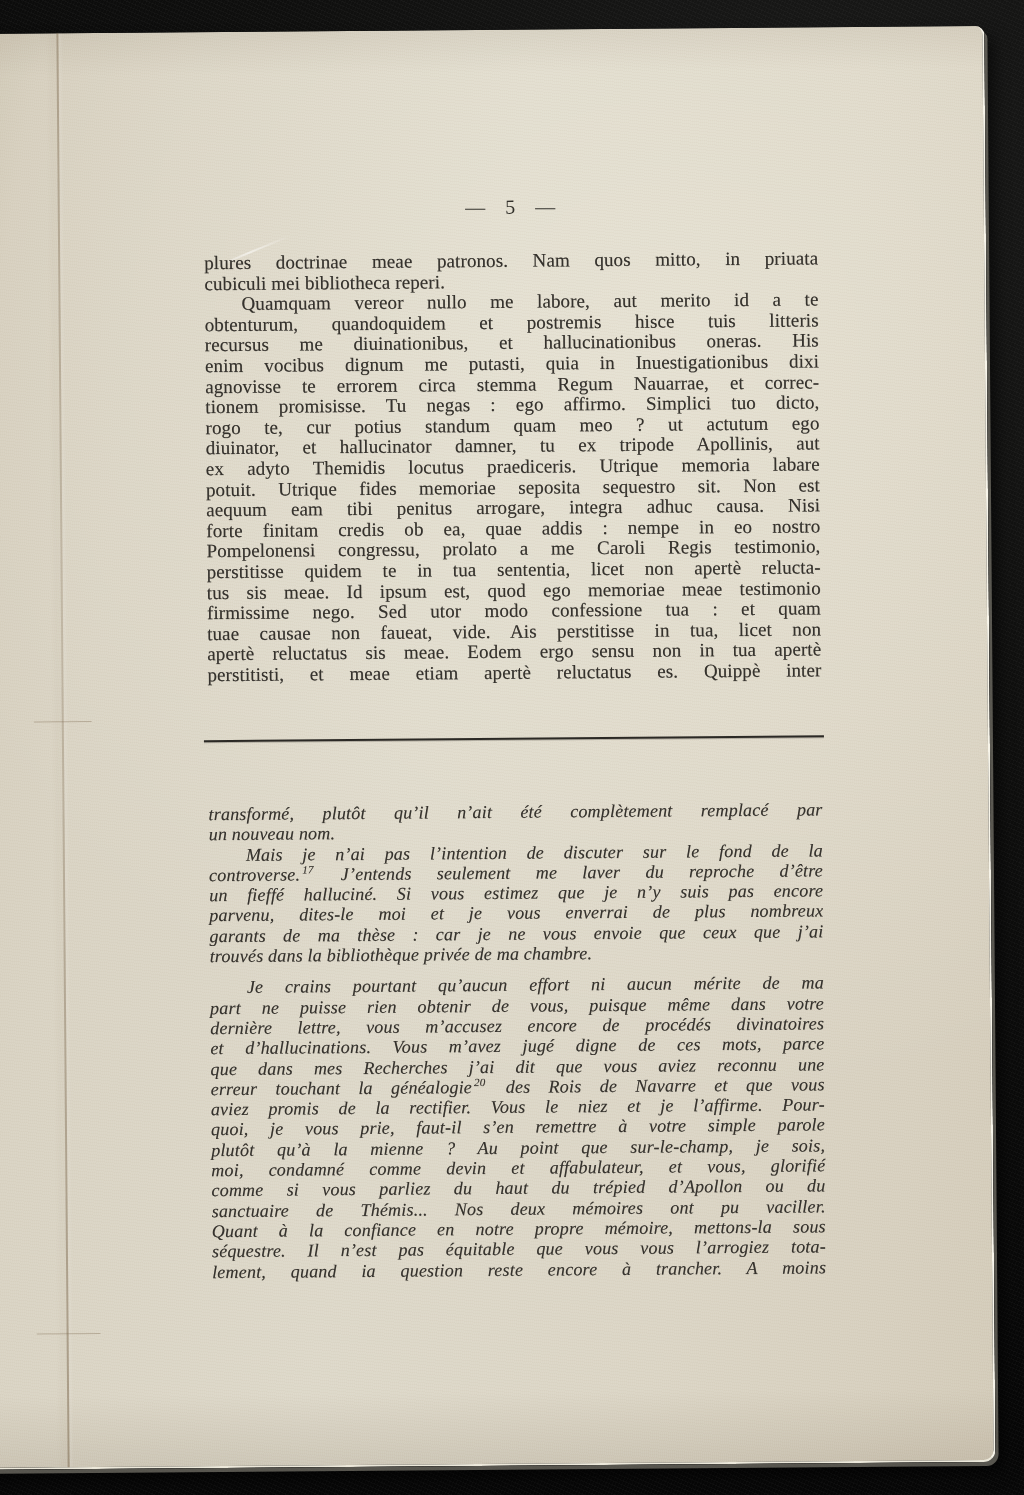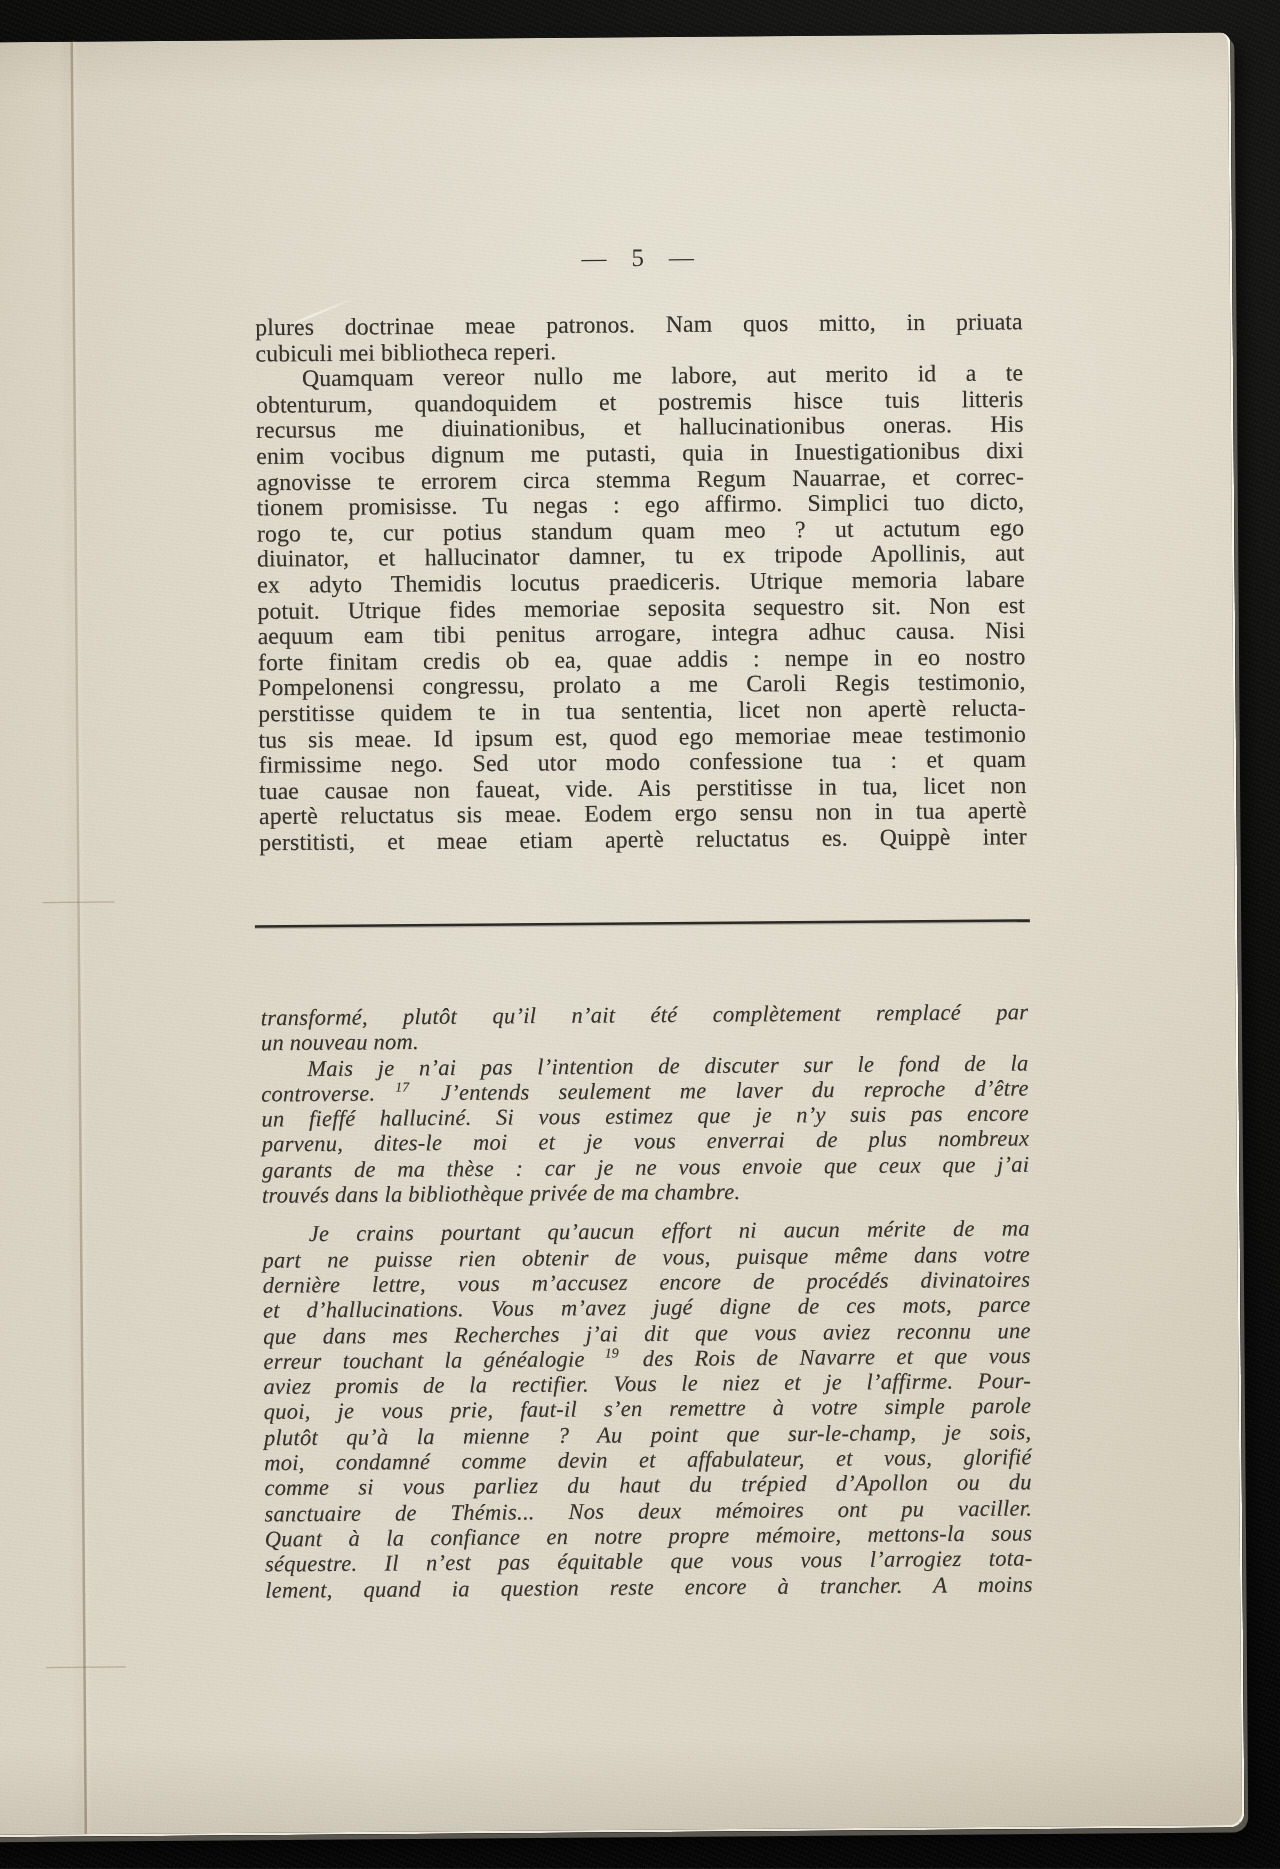--- a/index.html
+++ b/index.html
@@ -55,21 +55,21 @@
             text-shadow:0.2px 0.2px 0 rgba(52,47,42,0.45); }
   .french { top:772px; font-size:18px; line-height:20.3px; font-style:italic; letter-spacing:0.2px;
             text-shadow:0.2px 0.2px 0 rgba(52,47,42,0.4); }
   .divider { position:absolute; left:232px; top:708px; width:620px; height:2px; background:#2b2925;
              box-shadow:0 1px 0 rgba(43,41,37,0.25); }
   .paragraph { margin:0; }
   .paragraph.gap { margin-top:11px; }
   .line { text-align:justify; text-align-last:justify; }
   .line.last { text-align-last:left; }
   .paragraph.indent .line.first { text-indent:37px; }
-  sup { font-size:11px; line-height:0; vertical-align:super; margin:0 2px 0 16px; }
+  sup { font-size:11px; line-height:0; vertical-align:super; margin:0 2px 0 2px; }
 </style>
 </head>
 <body style="background: rgb(11, 11, 10);">
 
 <div class="scan-bg"></div>
 
 <div class="page">
   <div class="crease"></div>
   <div class="crease-mark m1"></div>
   <div class="crease-mark m2"></div>
@@ -119,21 +119,21 @@
         <div class="line">parvenu, dites-le moi et je vous enverrai de plus nombreux</div>
         <div class="line">garants de ma thèse : car je ne vous envoie que ceux que j’ai</div>
         <div class="line last">trouvés dans la bibliothèque privée de ma chambre.</div>
       </div>
       <div class="paragraph indent gap">
         <div class="line first">Je crains pourtant qu’aucun effort ni aucun mérite de ma</div>
         <div class="line">part ne puisse rien obtenir de vous, puisque même dans votre</div>
         <div class="line">dernière lettre, vous m’accusez encore de procédés divinatoires</div>
         <div class="line">et d’hallucinations. Vous m’avez jugé digne de ces mots, parce</div>
         <div class="line">que dans mes Recherches j’ai dit que vous aviez reconnu une</div>
-        <div class="line">erreur touchant la généalogie<sup>19</sup> des Rois de Navarre et que vous</div>
+        <div class="line">erreur touchant la généalogie<sup>20</sup> des Rois de Navarre et que vous</div>
         <div class="line">aviez promis de la rectifier. Vous le niez et je l’affirme. Pour-</div>
         <div class="line">quoi, je vous prie, faut-il s’en remettre à votre simple parole</div>
         <div class="line">plutôt qu’à la mienne ? Au point que sur-le-champ, je sois,</div>
         <div class="line">moi, condamné comme devin et affabulateur, et vous, glorifié</div>
         <div class="line">comme si vous parliez du haut du trépied d’Apollon ou du</div>
         <div class="line">sanctuaire de Thémis... Nos deux mémoires ont pu vaciller.</div>
         <div class="line">Quant à la confiance en notre propre mémoire, mettons-la sous</div>
         <div class="line">séquestre. Il n’est pas équitable que vous vous l’arrogiez tota-</div>
         <div class="line">lement, quand ia question reste encore à trancher. A moins</div>
       </div>

